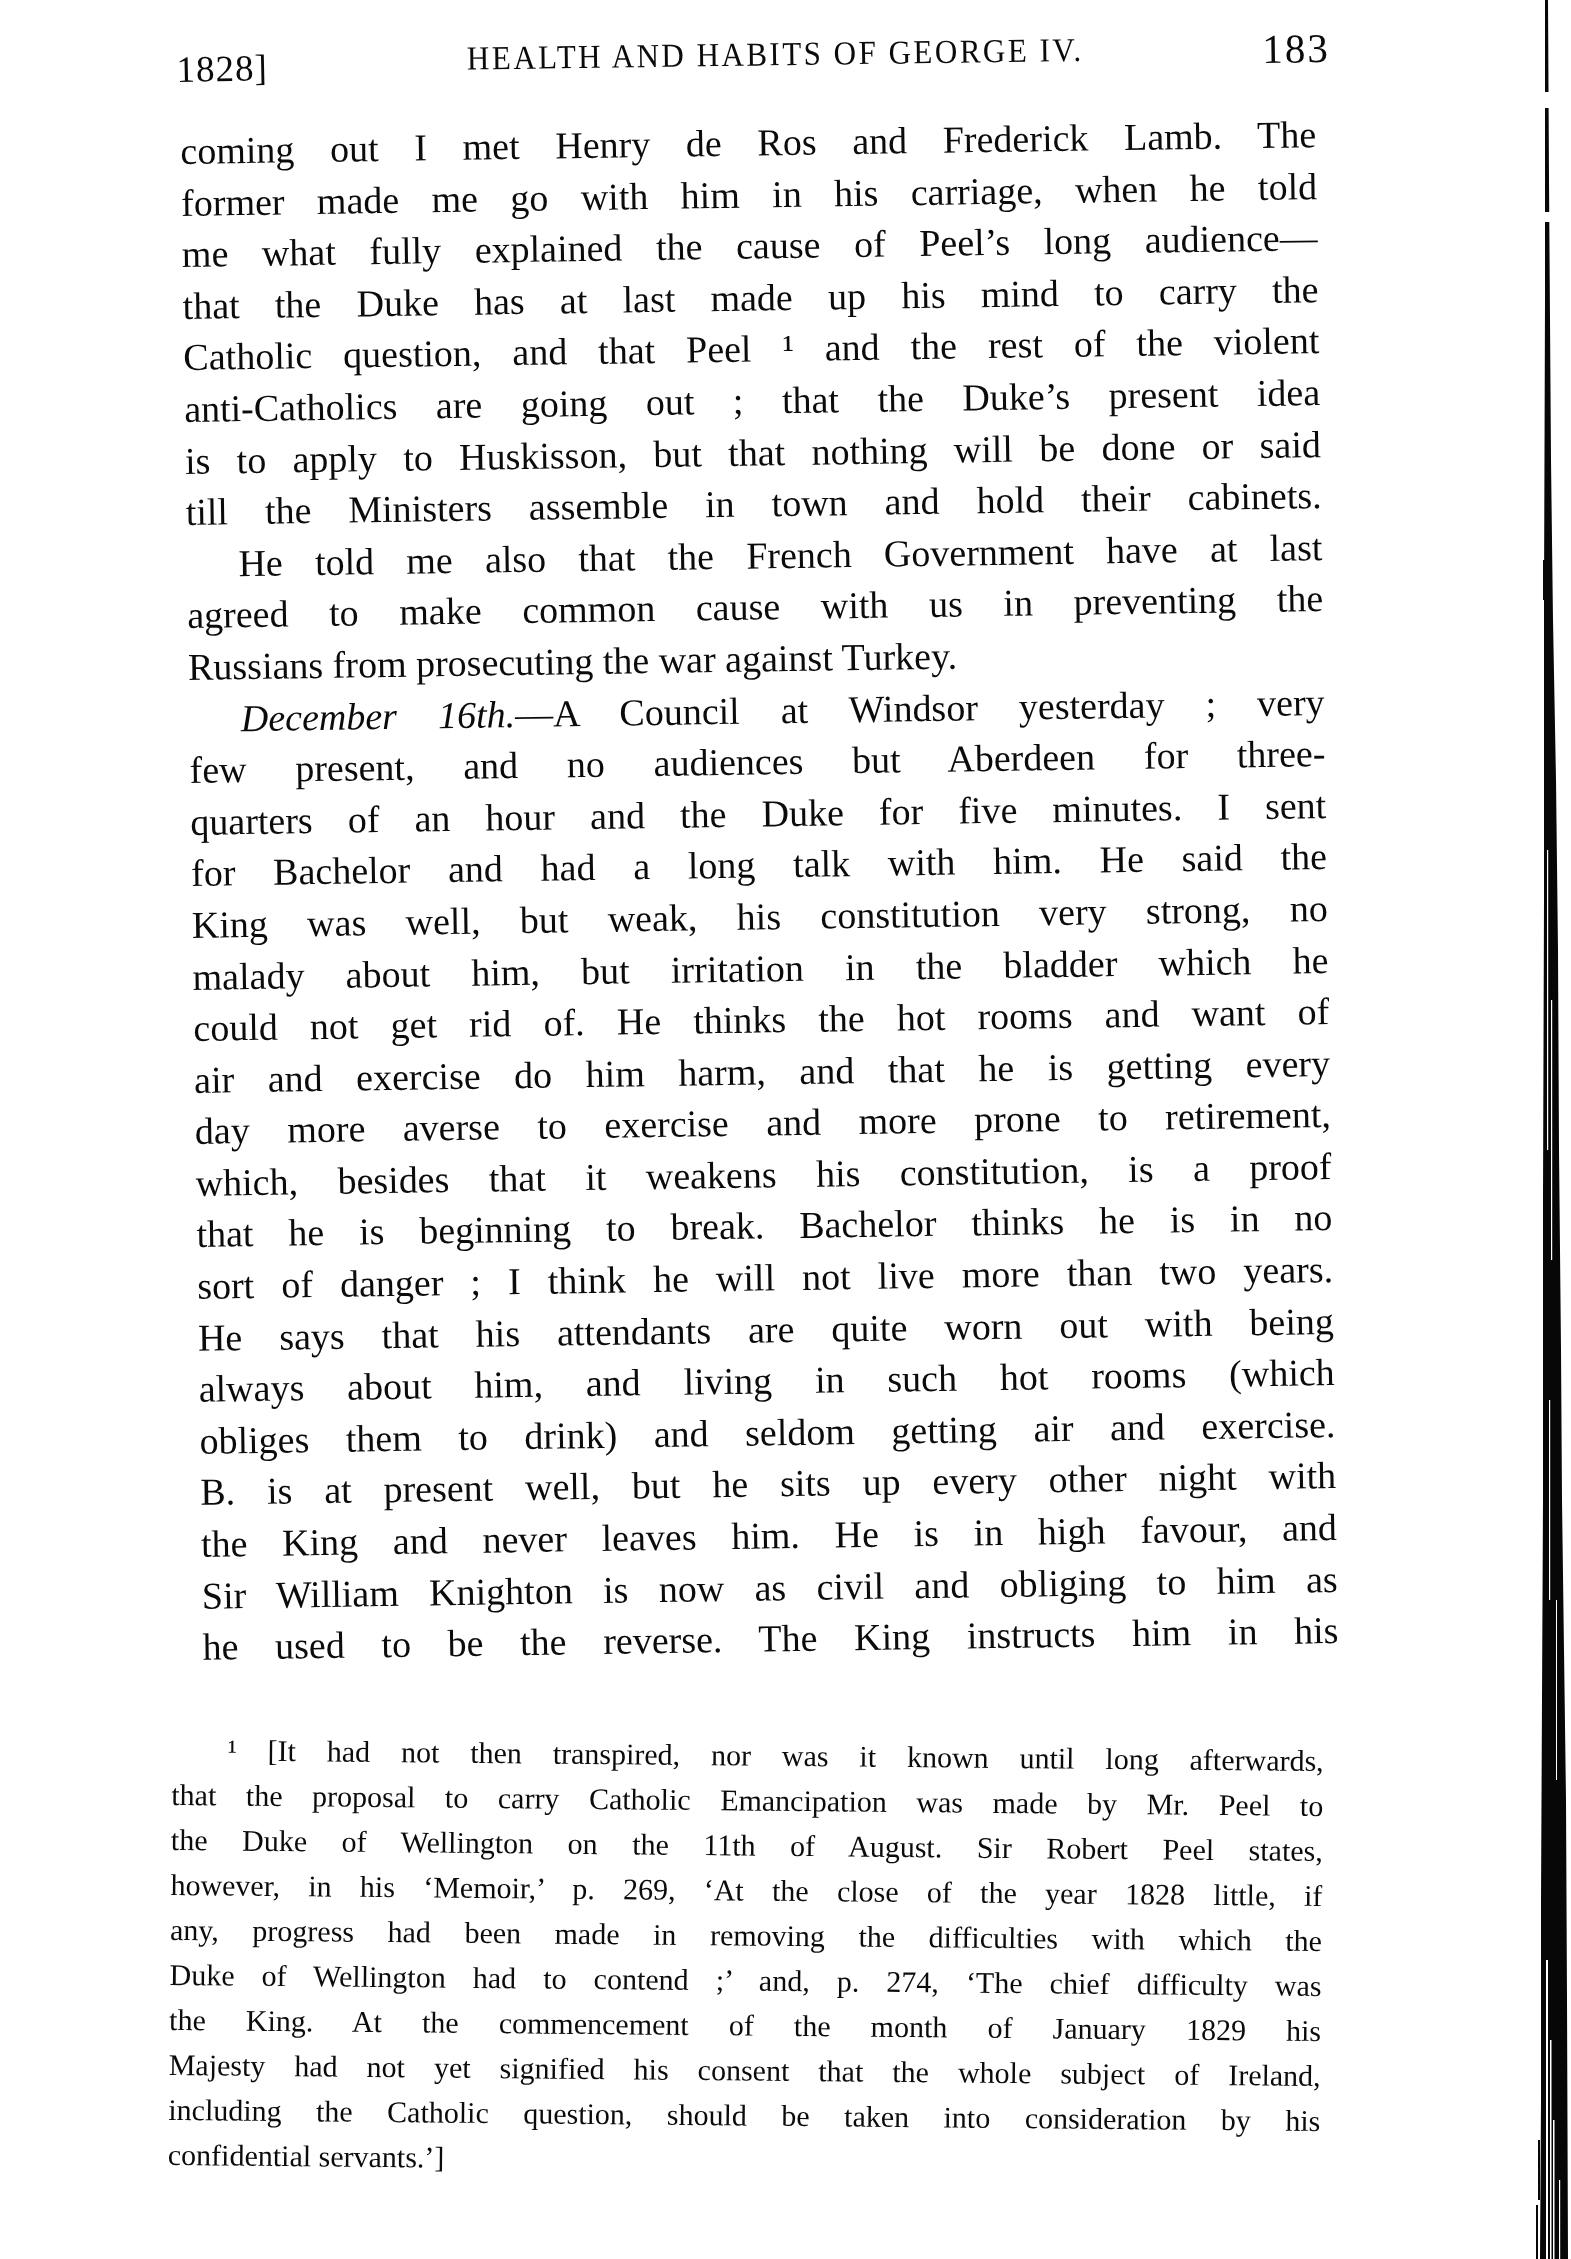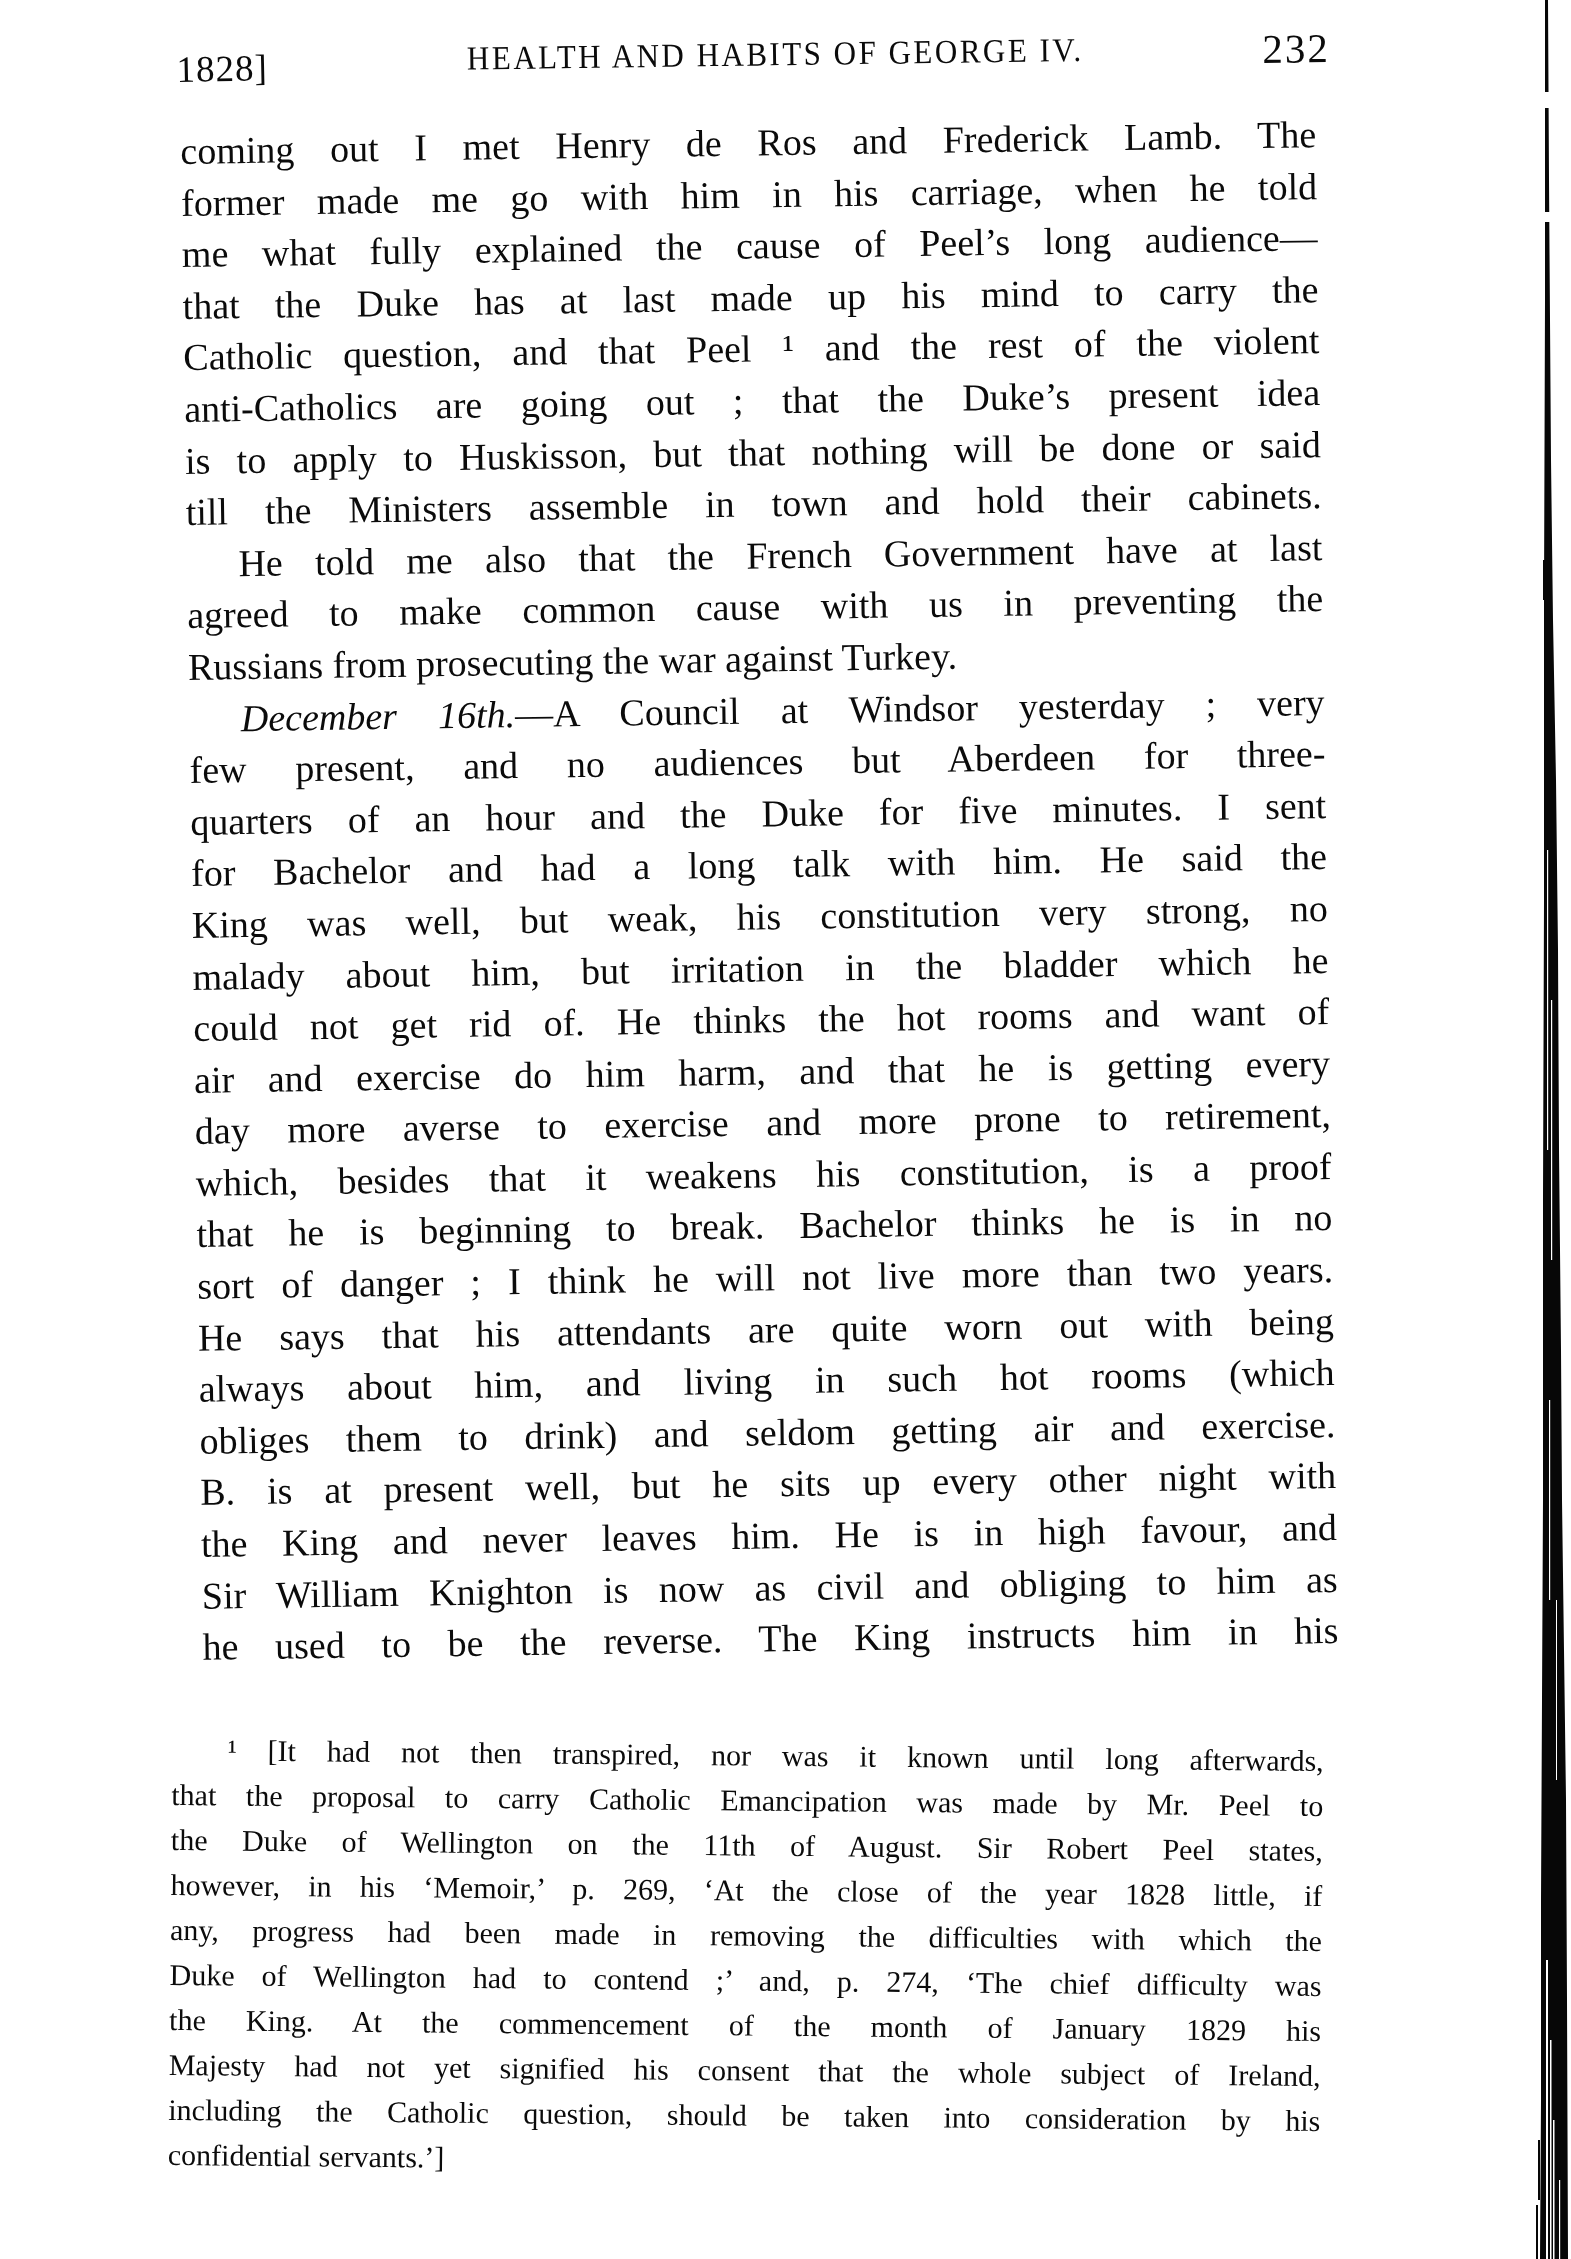--- a/index.html
+++ b/index.html
@@ -49,21 +49,21 @@
 </style>
 </head>
 <body>
 
 <div class="page">
 
   <div class="head-year">1828]</div>
 
   <div class="head-title">HEALTH AND HABITS OF GEORGE IV.</div>
 
-  <div class="head-page">232</div>
+  <div class="head-page">183</div>
 
   <div class="body-block" id="body-block">
       <div class="line just">coming out I met Henry de Ros and Frederick Lamb.  The</div>
       <div class="line just">former made me go with him in his carriage, when he told</div>
       <div class="line just">me what fully explained the cause of Peel’s long audience—</div>
       <div class="line just">that the Duke has at last made up his mind to carry the</div>
       <div class="line just">Catholic question, and that Peel ¹ and the rest of the violent</div>
       <div class="line just">anti-Catholics are going out ; that the Duke’s present idea</div>
       <div class="line just">is to apply to Huskisson, but that nothing will be done or said</div>
       <div class="line just">till the Ministers assemble in town and hold their cabinets.</div>

